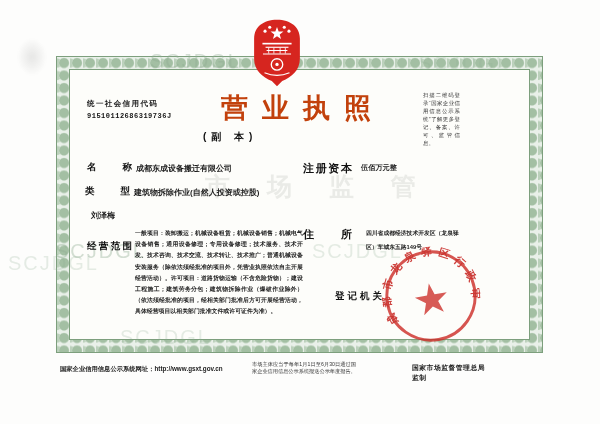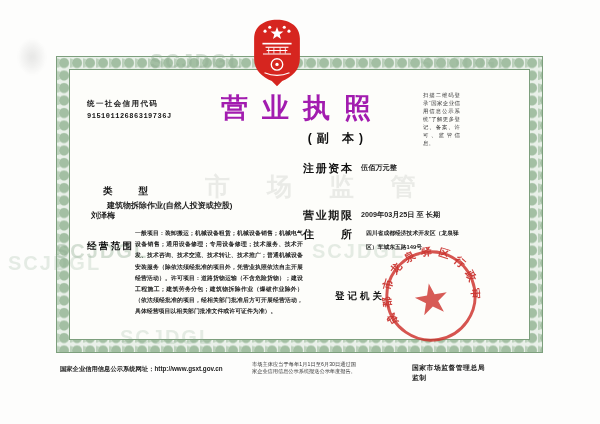--- a/index.html
+++ b/index.html
@@ -20,43 +20,43 @@
     background-size:13px 12.5px;
     background-color:#e9f0e9;
     box-sizing:border-box;
   }
   .frame-inner{
     position:absolute;left:12px;top:12px;right:12px;bottom:12px;
     background:#fdfdfa;border:1px solid #7d9f7d;
   }
 
   
-  .wm{position:absolute;color:rgba(141,172,144,.38);font-weight:bold;
+  .wm{position:absolute;color:rgba(141,172,144,.38);font-weight:normal;
       font-size:20px;letter-spacing:2px;z-index:1;}
   .wm.light{color:rgba(141,172,144,.22);}
   .ghost{position:absolute;color:rgba(110,115,105,.13);font-weight:bold;
       font-size:25px;letter-spacing:15px;z-index:1;text-align:center;}
   .corner-smudge{position:absolute;left:17px;top:38px;width:30px;height:38px;
       background:radial-gradient(ellipse at center, rgba(90,90,90,.14), transparent 70%);
       filter:blur(1px);z-index:1;}
 
   .content{position:absolute;left:0;top:0;width:488px;height:424px;z-index:3;}
 
   
   .emblem{position:absolute;left:251px;top:18px;width:52px;height:70px;z-index:5;}
 
   
   .credit-label{position:absolute;left:87px;top:99px;font-size:7.5px;font-weight:bold;
       letter-spacing:1.4px;color:#222;}
   .credit-code{position:absolute;left:87px;top:112px;font-size:7px;font-weight:bold;
       letter-spacing:.5px;color:#111;font-family:Liberation Mono, monospace;}
   .title{position:absolute;left:198px;top:90px;width:196px;text-align:center;
-      font-size:27px;font-weight:bold;color:#a21caf;letter-spacing:14px;text-indent:14px;}
-  .subtitle{position:absolute;left:198px;top:130px;width:170px;text-align:right;
-      font-size:12px;font-weight:bold;color:#0d0d0d;letter-spacing:5px;text-indent:5px;}
+      font-size:27px;font-weight:bold;color:#c2410c;letter-spacing:14px;text-indent:14px;}
+  .subtitle{position:absolute;left:198px;top:130px;width:170px;text-align:left;
+      font-size:10px;font-weight:bold;color:#0d0d0d;letter-spacing:5px;text-indent:5px;}
   .qr-note{position:absolute;left:423px;top:91px;width:37px;font-size:5.4px;line-height:8px;
       color:#333;text-align:justify;font-weight:500;}
 
   
   .frow{position:absolute;display:flex;align-items:flex-start;}
   .flabel{display:inline-block;font-weight:bold;color:#111;
       text-align:justify;text-align-last:justify;}
   .l-label{width:45px;font-size:9.5px;}
   .r-label{width:49px;font-size:11px;}
   .fvalue{color:#1c1c1c;font-weight:600;}
@@ -126,39 +126,39 @@
         <path d="M13,52 Q25,57 37,52" stroke="#fff" stroke-width="1.1" fill="none"></path>
       </svg>
     </div>
 
     <div class="credit-label">统一社会信用代码</div>
     <div class="credit-code">91510112686319736J</div>
     <div class="title">营业执照</div>
     <div class="subtitle">(副 本)</div>
     <div class="qr-note">扫描二维码登录“国家企业信用信息公示系统”了解更多登记、备案、许可、监管信息。</div>
 
-    <div class="frow" style="left:103px;top:185px;flex-direction:column;">
+    <div class="frow" style="left:87px;top:161px;">
+      <span class="flabel l-label">名称</span>
+      <span class="fvalue lv">成都东成设备搬迁有限公司</span>
+    </div>
+    <div class="frow" style="left:85px;top:185px;">
       <span class="flabel l-label">类型</span>
       <span class="fvalue lv">建筑物拆除作业(自然人投资或控股)</span>
     </div>
     <div class="frow" style="left:87px;top:208px;">
       <span class="fvalue lv">刘泽梅</span>
     </div>
     <div class="frow scope-label">
       <span class="flabel l-label">经营范围</span>
     </div>
     <div class="scope-text">一般项目：装卸搬运；机械设备租赁；机械设备销售；机械电气设备销售；通用设备修理；专用设备修理；技术服务、技术开发、技术咨询、技术交流、技术转让、技术推广；普通机械设备安装服务（除依法须经批准的项目外，凭营业执照依法自主开展经营活动）。许可项目：道路货物运输（不含危险货物）；建设工程施工；建筑劳务分包；建筑物拆除作业（爆破作业除外）（依法须经批准的项目，经相关部门批准后方可开展经营活动，具体经营项目以相关部门批准文件或许可证件为准）。</div>
 
     <div class="frow" style="left:303px;top:161px;">
       <span class="flabel r-label">注册资本</span>
       <span class="fvalue rv">伍佰万元整</span>
-    </div>
-    <div class="frow" style="left:303px;top:208px;">
-      <span class="flabel r-label">营业期限</span>
-      <span class="fvalue rv">2009年03月25日 至 长期</span>
     </div>
     <div class="frow" style="left:303px;top:227px;">
       <span class="flabel r-label">住所</span>
     </div>
     <div class="addr-value">四川省成都经济技术开发区（龙泉驿区）车城东五路149号</div>
 
     <div class="registry-label">登记机关</div>
 
     <div class="seal">
       <svg viewBox="0 0 100 100" width="98" height="98">

